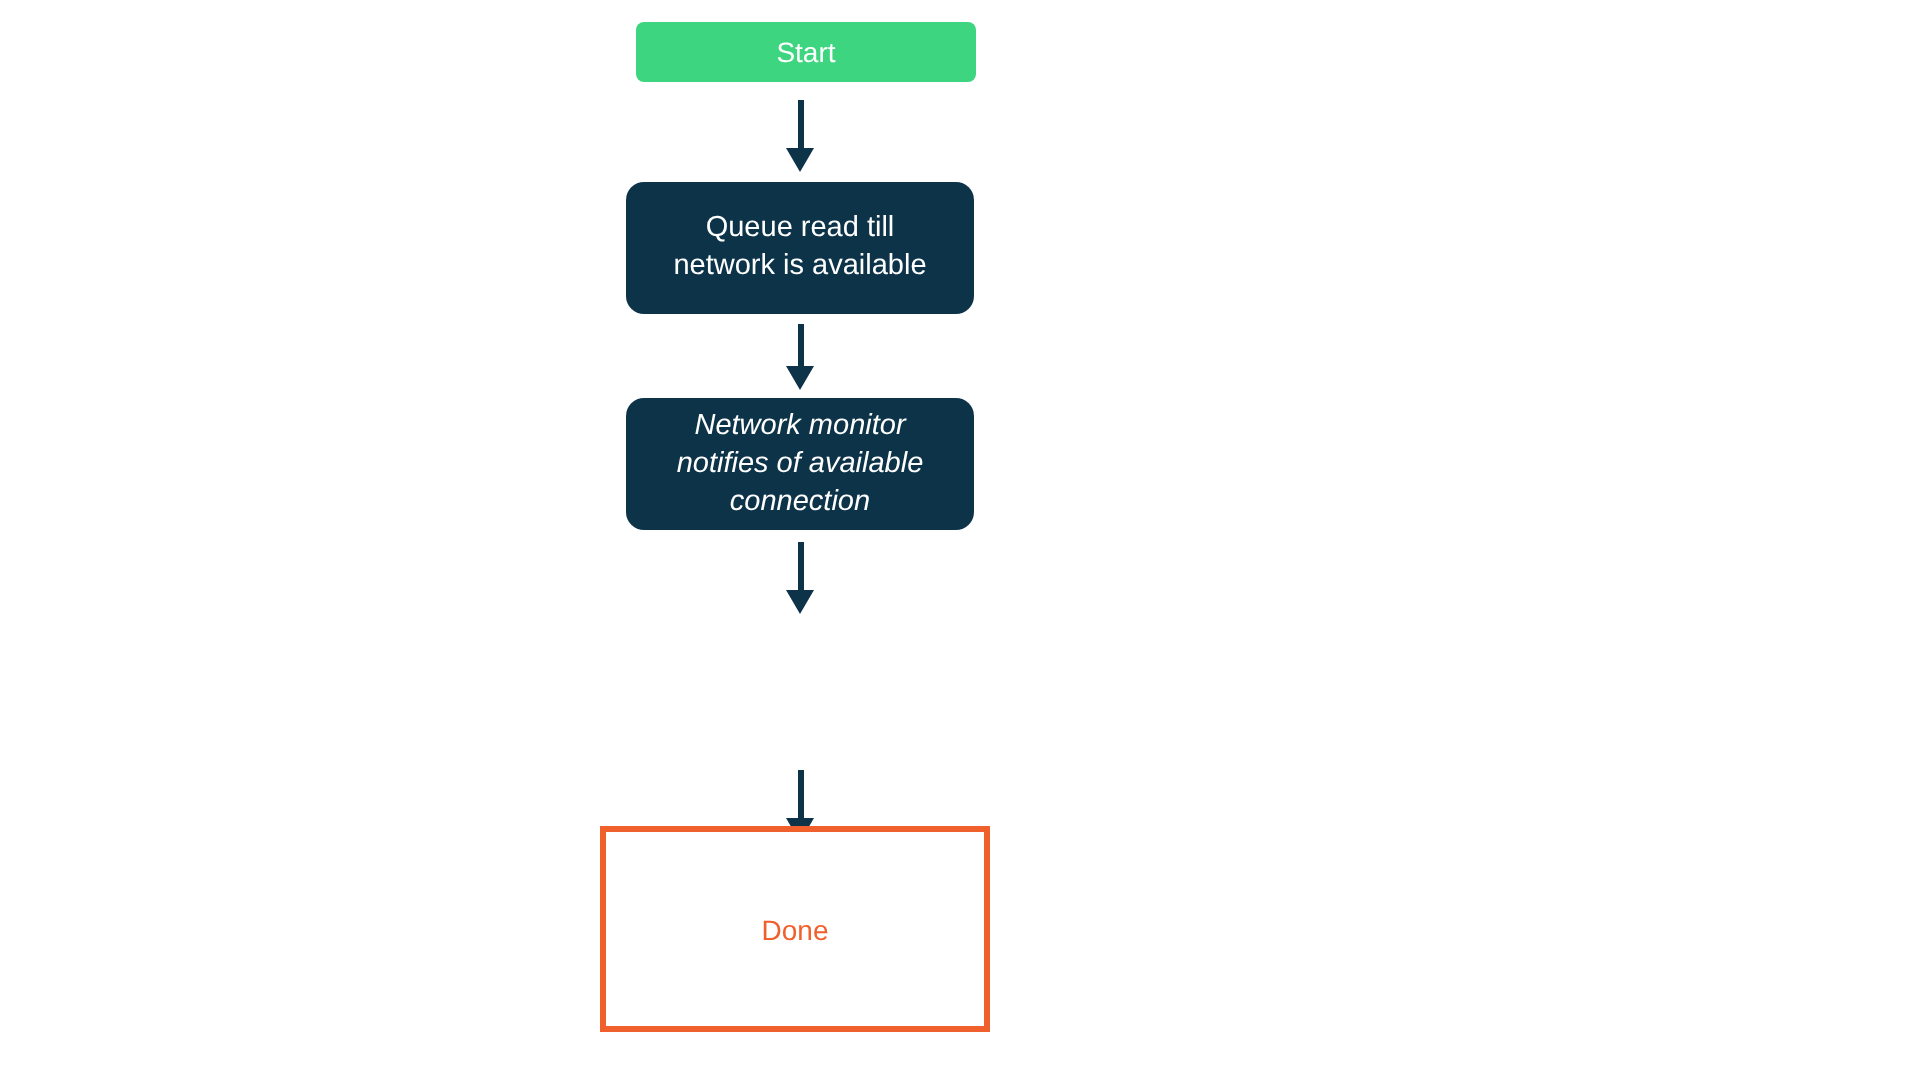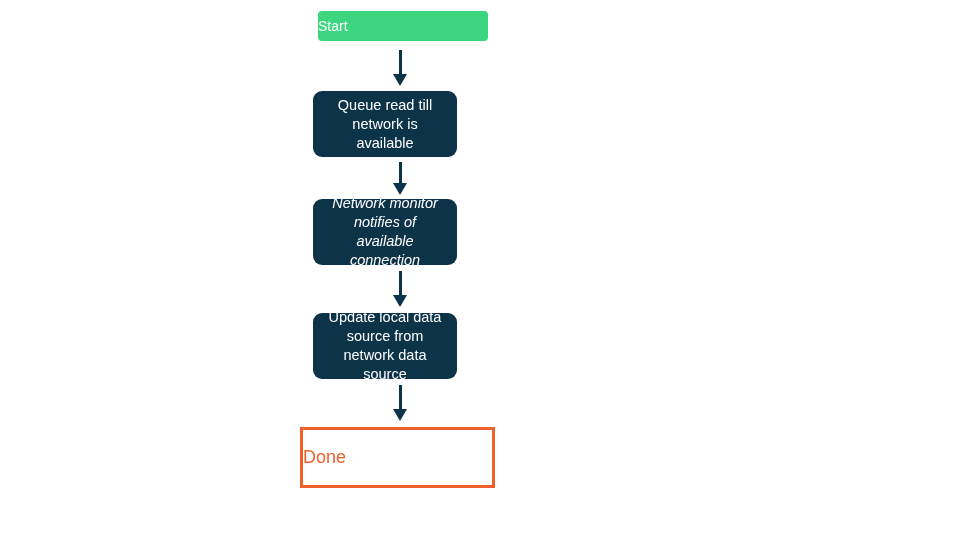--- a/index.html
+++ b/index.html
@@ -13,55 +13,56 @@
     height: 540px;
     background: var(--background, #ffffff);
     font-family: "Liberation Sans", sans-serif;
     overflow: hidden;
   }
   .node {
     position: absolute;
     box-sizing: border-box;
     display: flex;
     align-items: center;
+    justify-content: center;
     text-align: center;
   }
   .node-start {
     left: 318px;
     top: 11px;
     width: 170px;
     height: 30px;
     background: var(--start-fill);
     color: var(--node-text);
     border-radius: 4px;
     font-size: 14px;
   }
   .node-process {
     left: 313px;
-    width: 144px;
+    width: 174px;
     height: 66px;
     padding: 0 14px;
     background: var(--process-fill);
     color: var(--node-text);
     border-radius: 9px;
     font-size: 14.5px;
     line-height: 19px;
   }
   #node-queue-read   { top: 91px;  }
   #node-net-monitor  { top: 199px; font-style: italic; }
   #node-update-local { top: 313px; }
   .node-terminal {
     left: 300px;
-    top: 427px;
+    top: 413px;
     width: 195px;
-    height: 61px;
+    height: 103px;
     background: var(--terminal-fill);
     border: 3px solid var(--terminal-border);
     color: var(--terminal-text);
-    font-size: 18px;
+    font-size: 14px;
   }
   .arrow {
     position: absolute;
     left: 393px;
     width: 14px;
     display: flex;
     flex-direction: column;
     align-items: center;
     pointer-events: none;
   }
@@ -106,23 +107,20 @@
 
   <div class="node node-process" id="node-net-monitor">
     <span>Network monitor notifies of available connection</span>
   </div>
 
   <div class="arrow" id="arrow-3">
     <div class="shaft"></div>
     <div class="head"></div>
   </div>
 
-  <div class="node node-process" id="node-update-local">
-    <span>Update local data source from network data source</span>
-  </div>
 
   <div class="arrow" id="arrow-4">
     <div class="shaft"></div>
     <div class="head"></div>
   </div>
 
   <div class="node node-terminal" id="node-done">
     <span>Done</span>
   </div>
 

